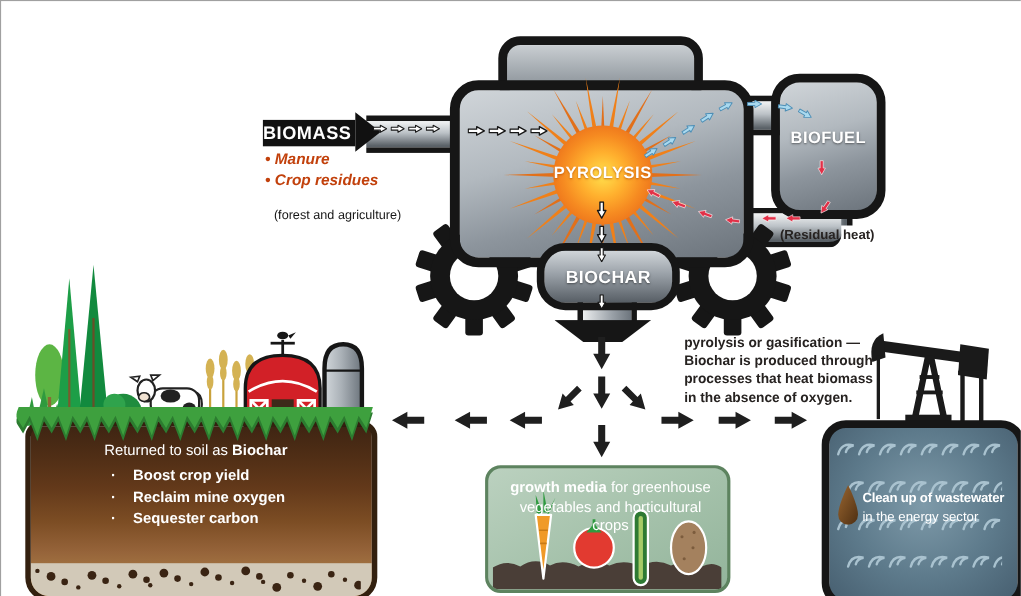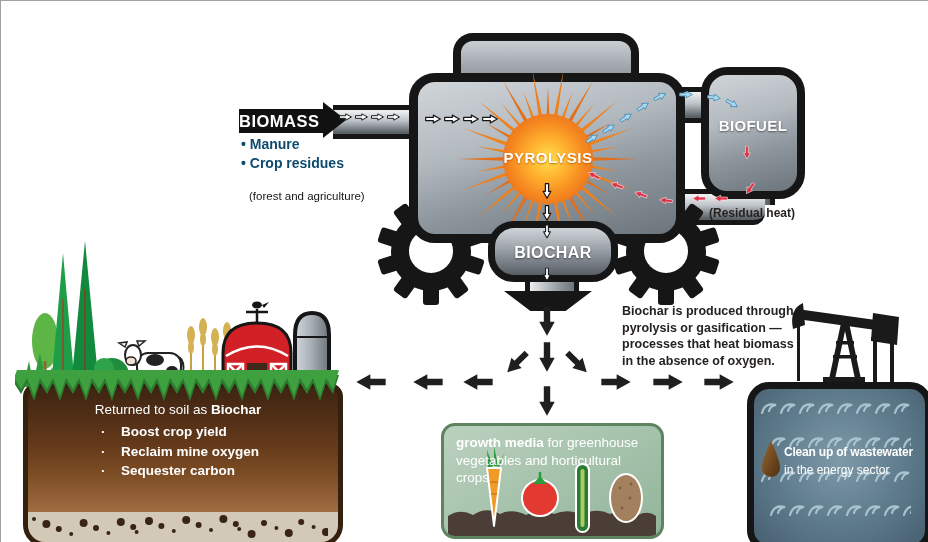--- a/index.html
+++ b/index.html
@@ -32,21 +32,21 @@
   .aw use{fill:#fff;stroke:#161616;stroke-width:1.8;stroke-linejoin:round;}
   .ab use{fill:#a9d9ef;stroke:#4e8fb6;stroke-width:1.5;stroke-linejoin:round;}
   .ar use{fill:#e23047;stroke:#fff;stroke-width:.9;stroke-linejoin:round;}
   .ak use{fill:#1f1f1f;}
 
   
   .biomass-box{left:238px;top:108px;width:84px;height:24px;background:#111;color:#fff;
           font-size:16.5px;font-weight:bold;text-align:left;line-height:24px;letter-spacing:.5px;z-index:4;}
   .biomass-head{left:322px;top:101px;width:0;height:0;border-top:18px solid transparent;
           border-bottom:18px solid transparent;border-left:23px solid #111;z-index:4;}
-  .biomass-list{left:240px;top:134px;font-size:14px;font-weight:600;color:#0c4a6e;line-height:18.5px;z-index:4;}
+  .biomass-list{left:240px;top:134px;font-size:14px;font-weight:600;color:#c2410c;line-height:18.5px;z-index:4;font-style:italic;}
   .biomass-list div::before{content:"• ";}
   .biomass-note{left:248px;top:189px;font-size:11.5px;font-weight:500;color:#161616;z-index:4;}
 
   
   .pyro-label{left:465px;top:148px;width:164px;font-size:15px;font-weight:bold;color:#fff;
           text-align:center;letter-spacing:.5px;z-index:4;text-shadow:0 1px 2px rgba(180,80,0,.8);}
   .residual{left:708px;top:205px;font-size:12px;font-weight:600;color:#262220;z-index:4;}
   .descr{left:621px;top:302px;font-size:12.5px;font-weight:600;color:#262220;line-height:16.5px;z-index:4;}
 
   
@@ -57,21 +57,21 @@
   .soil-title{left:22px;top:401px;width:310px;text-align:center;color:#fff;font-size:13.5px;z-index:5;}
   .soil-bullets{left:100px;top:421px;color:#fff;font-size:13.5px;font-weight:600;line-height:19.5px;z-index:5;}
   .soil-bullets div::before{content:"·";display:inline-block;width:20px;font-weight:bold;}
   .grass{z-index:3;}
   .farm{z-index:1;}
 
   
   .growth-box{left:440px;top:422px;width:217px;height:110px;border:3px solid #5d835f;border-radius:14px;
           overflow:hidden;z-index:2;background:linear-gradient(150deg,#bbd1bf 0%,#a4c1aa 55%,#93b49b 100%);}
   .growth-text{position:absolute;left:12px;top:8px;width:198px;color:#fff;font-size:13.5px;
-          line-height:17.5px;z-index:2;}
+          line-height:17.5px;z-index:2;text-align:center;}
   .growth-text b{font-weight:bold;}
 
   
   .water-box{left:746px;top:381px;width:171px;height:156px;border:7px solid #161616;border-radius:22px;
           overflow:hidden;z-index:2;
           background:radial-gradient(ellipse at 50% 45%,#7e9aa9 0%,#5d7a8b 55%,#475f70 100%);}
   .water-line1{position:absolute;left:30px;top:56px;color:#fff;font-size:12px;font-weight:bold;
           letter-spacing:-.2px;white-space:nowrap;z-index:2;}
   .water-line2{position:absolute;left:30px;top:74px;color:#fff;font-size:12px;white-space:nowrap;z-index:2;text-align:right;}
   .pump{z-index:1;}
@@ -318,22 +318,22 @@
     </svg>
   <svg class="arw ak" style="left:651px;top:371px;" width="32" height="20">
       <use href="#arr"></use>
     </svg>
   <svg class="arw ak" style="left:702px;top:371px;" width="32" height="20">
       <use href="#arr"></use>
     </svg>
 
   
   <div class="abs descr">
+    <div>pyrolysis or gasification —</div>
     <div>Biochar is produced through</div>
-    <div>pyrolysis or gasification —</div>
     <div>processes that heat biomass</div>
     <div>in the absence of oxygen.</div>
   </div>
 
   
   <svg class="abs farm" style="left:18px;top:238px;" width="320" height="150" viewBox="0 0 320 150">
     <g>
       <ellipse cx="26" cy="102" rx="13" ry="28" fill="#5cb544"></ellipse>
       <line x1="26" y1="122" x2="26" y2="148" stroke="#8a6a35" stroke-width="3"></line>
     </g>

